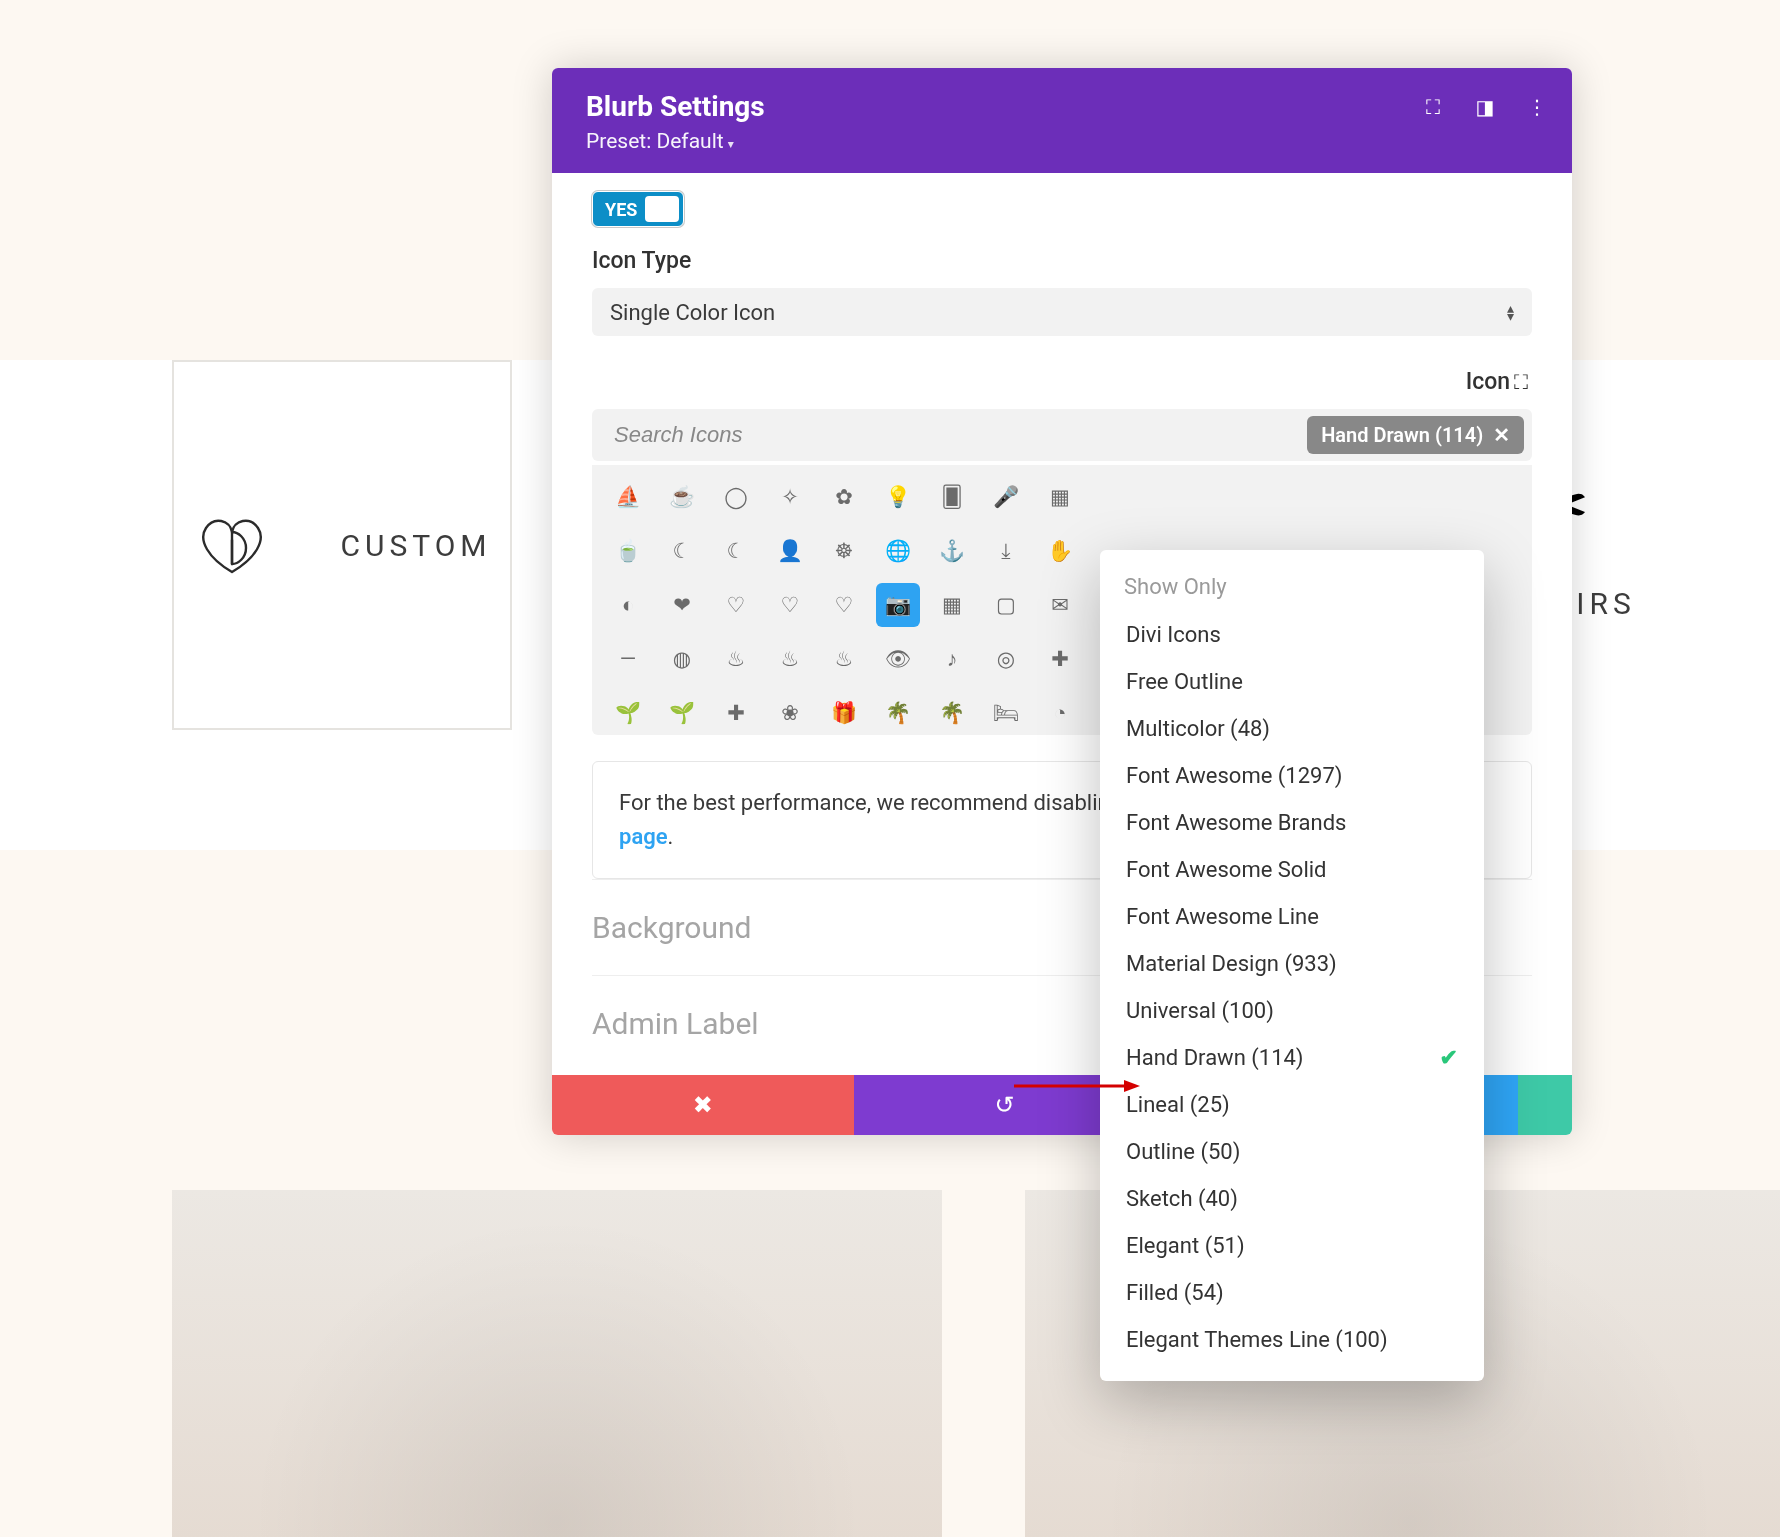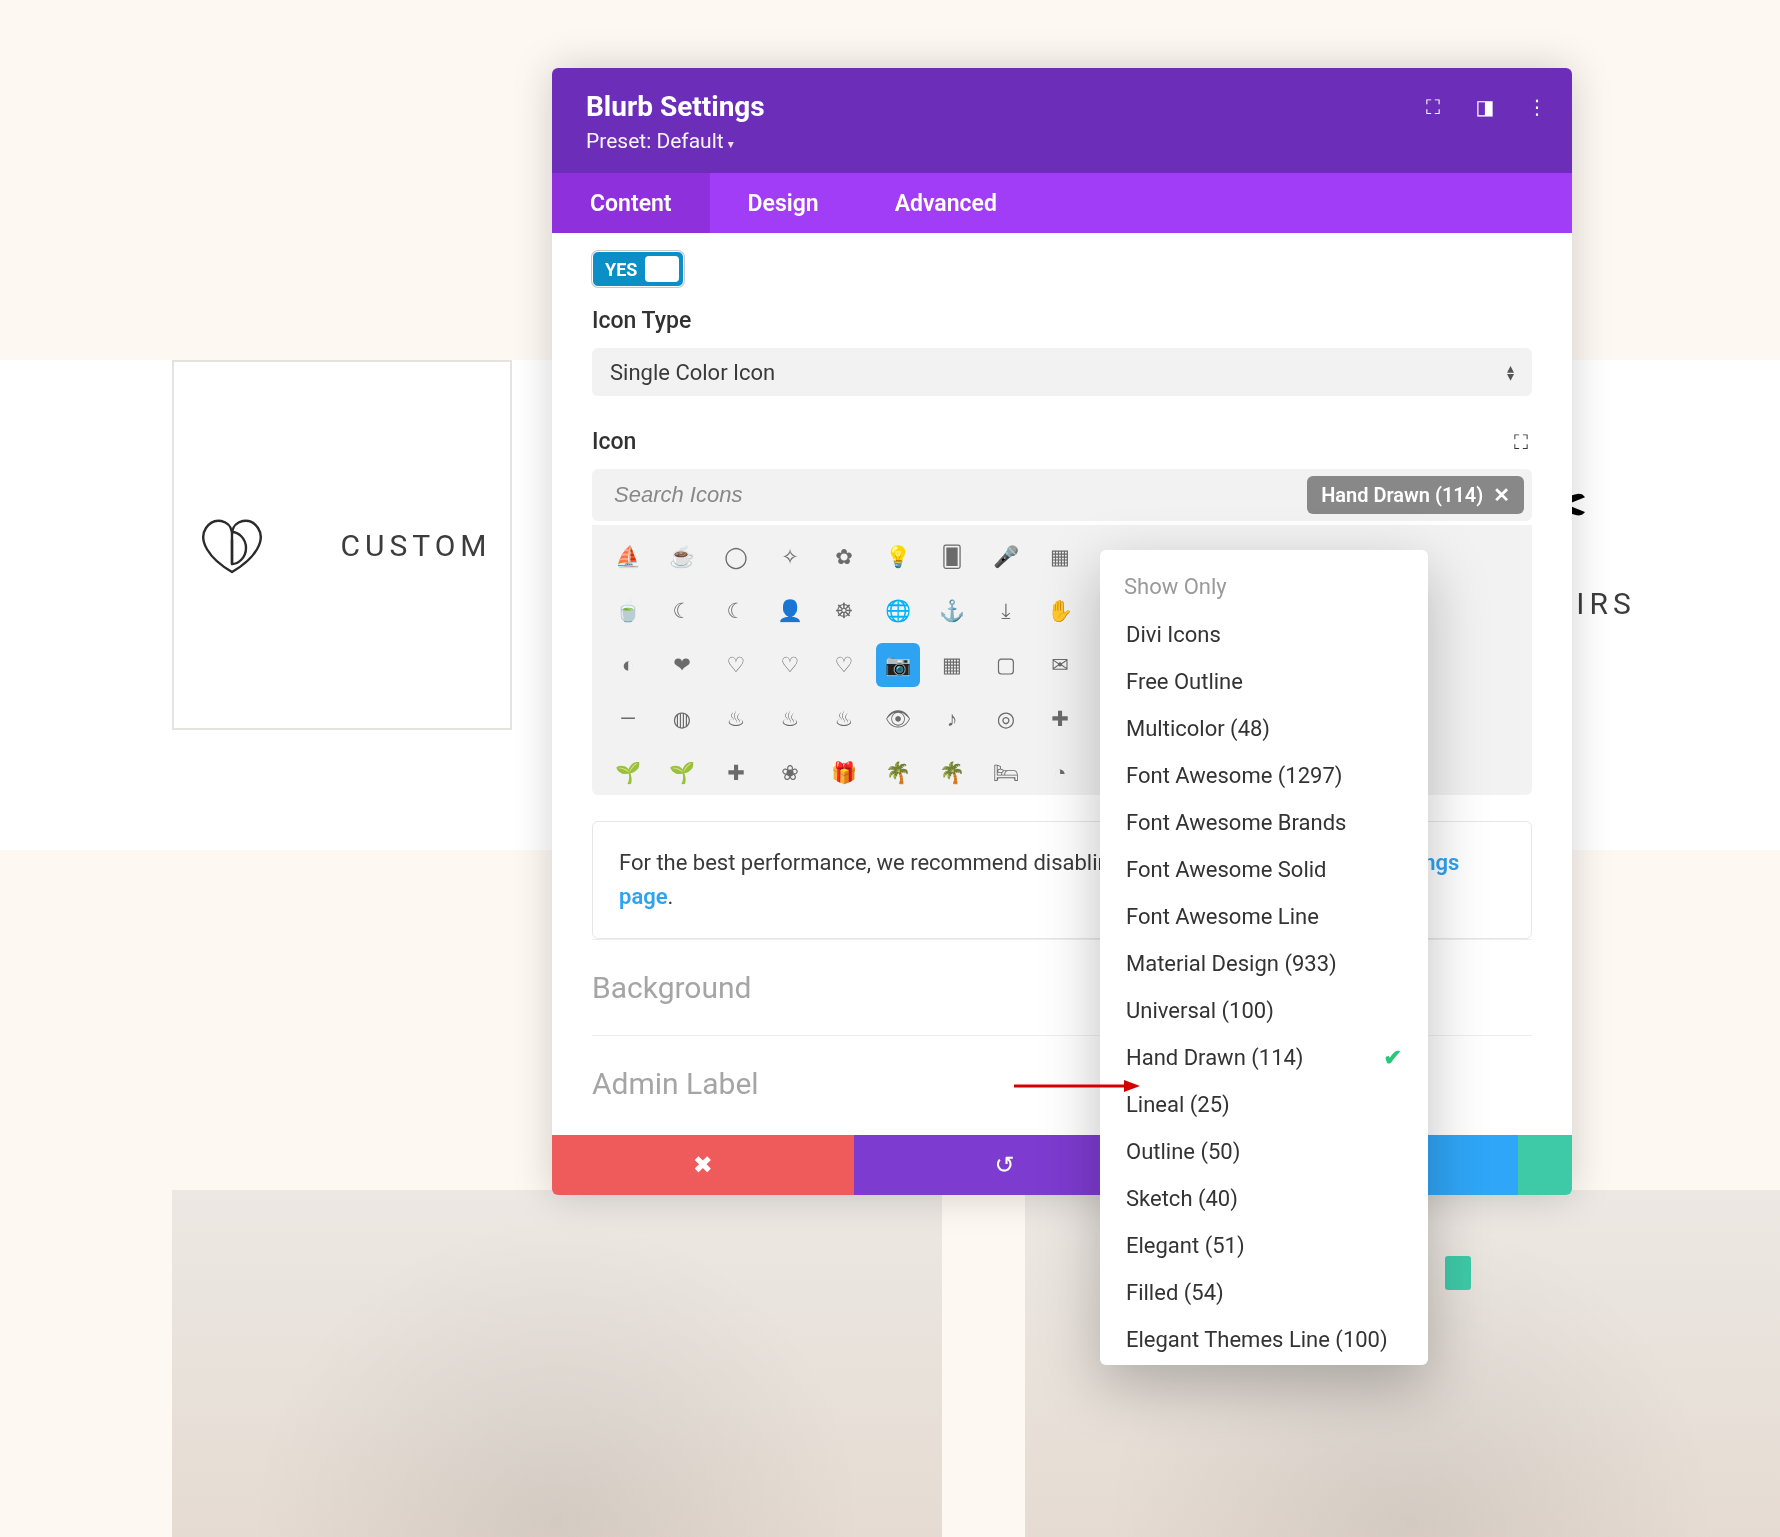--- a/index.html
+++ b/index.html
@@ -163,21 +163,21 @@
     padding: 0 18px;
     font-size: 22px;
     color:#3a3a3a;
     display:flex; align-items:center;
   }
   .select-caret {
     position:absolute; right:18px; top:50%; transform:translateY(-50%);
     font-size:14px; color:#555; line-height:0.6;
   }
   .section-icon { margin-top: 32px; position: relative; }
-  .icon-row-head { display:flex; justify-content:space-between; align-items:center; }
+  .icon-row-head { display:flex; justify-content:flex-end; align-items:center; }
   .expand-icon { width:22px; height:22px; color:#333; cursor:pointer; display:flex;align-items:center;justify-content:center;font-size:20px }
   .search-row {
     margin-top:14px;
     display:flex; align-items:center;
     background:#f2f2f2;
     border-radius:6px;
     height:52px;
     padding: 0 8px 0 22px;
   }
   .search-input {
@@ -247,25 +247,25 @@
   .footer-red { background:#ef5a5a; }
   .footer-purple { background:#7e3bd0; }
   .footer-blue { background:#2ea3f2; flex:1.2; filter:brightness(1.02); }
   .footer-teal { background:#3ec9a7; flex:0.18; }
 
   
   .popover {
     position:absolute;
     left: 1100px;
     top: 550px;
-    width: 328px;
+    width: 384px;
     background:#fff;
     border-radius:6px;
     box-shadow: 0 20px 60px rgba(0,0,0,0.25);
-    padding: 18px 0 2px;
+    padding: 18px 0 18px;
     z-index: 50;
   }
   .popover-header {
     color:#9a9a9a;
     font-size:22px;
     padding: 6px 24px 12px;
   }
   .popover-item {
     display:flex; align-items:center; justify-content:space-between;
     padding: 11px 26px;
@@ -338,25 +338,20 @@
     <div class="modal-preset">
       <span>Preset: Default</span><span class="caret">▾</span>
     </div>
     <div class="modal-header-icons">
       <div class="header-icon">⛶</div>
       <div class="header-icon">◨</div>
       <div class="header-icon">⋮</div>
     </div>
   </div>
 
-  <div class="tabs">
-    <div class="tab active">Content</div>
-    <div class="tab">Design</div>
-    <div class="tab">Advanced</div>
-  </div>
 
   <div class="modal-body">
     <div class="toggle">
       <span>YES</span>
       <span class="knob"></span>
     </div>
 
     <div class="section-icon-type">
       <div class="field-label">Icon Type</div>
       <div class="select-wrap">

